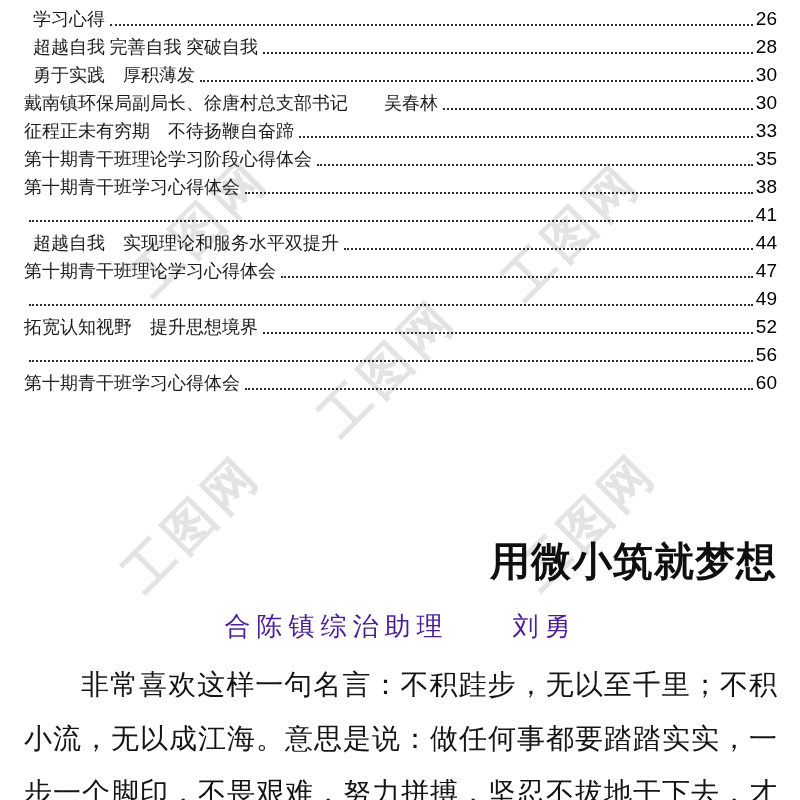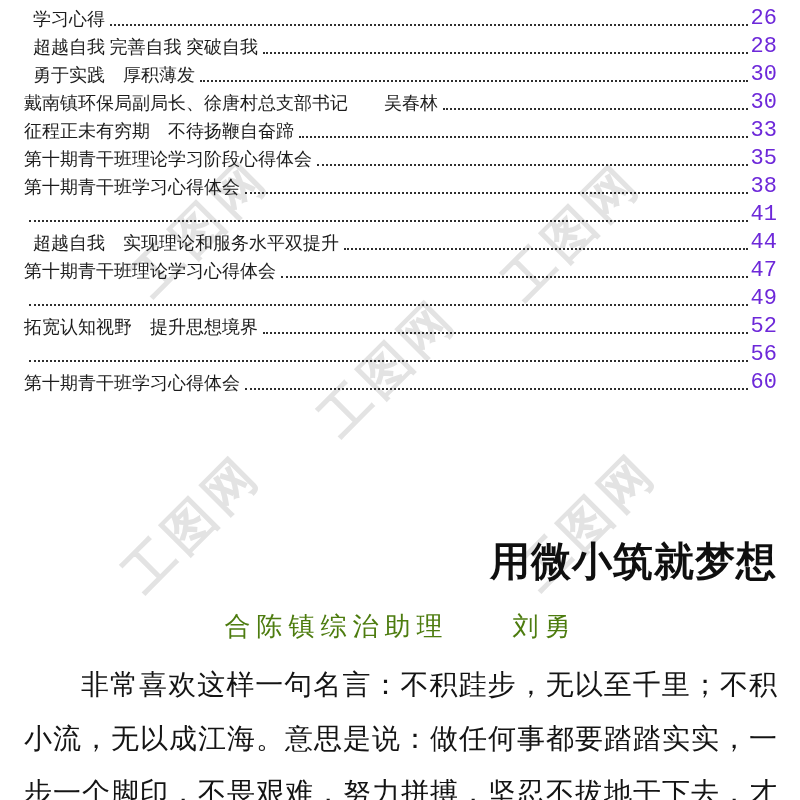--- a/index.html
+++ b/index.html
@@ -36,41 +36,41 @@
   }
   .toc-row.ind { padding-left:9px; }
   .toc-title { white-space:pre; line-height:26px; }
   .toc-leader {
     flex:1 1 auto;
     border-bottom:2px dotted #2e2e2e;
     margin:0 3px 6px 5px;
     min-width:12px;
   }
   .toc-page {
-    font-family:Liberation Mono, monospace;
-    font-size:22px;
+    font-family:Liberation Sans, sans-serif;
+    font-size:19px;
     line-height:26px;
-    color:#6d28d9;
+    color:#000000;
   }
   
   .article-title {
     margin-top:140px;
     text-align:right;
     font-size:40px;
     font-weight:bold;
     letter-spacing:1px;
     color:#0f0f0f;
     line-height:52px;
   }
   .article-byline {
     margin-top:22px;
     text-align:center;
     font-size:26px;
     letter-spacing:6px;
-    color:#4d7c0f;
+    color:#4c1d95;
     line-height:34px;
   }
   .article-body { margin-top:14px; font-size:28px; color:#141414; }
   .body-line {
     height:54px;
     line-height:54px;
     text-align:justify;
     text-align-last:justify;
     overflow:hidden;
     white-space:nowrap;

